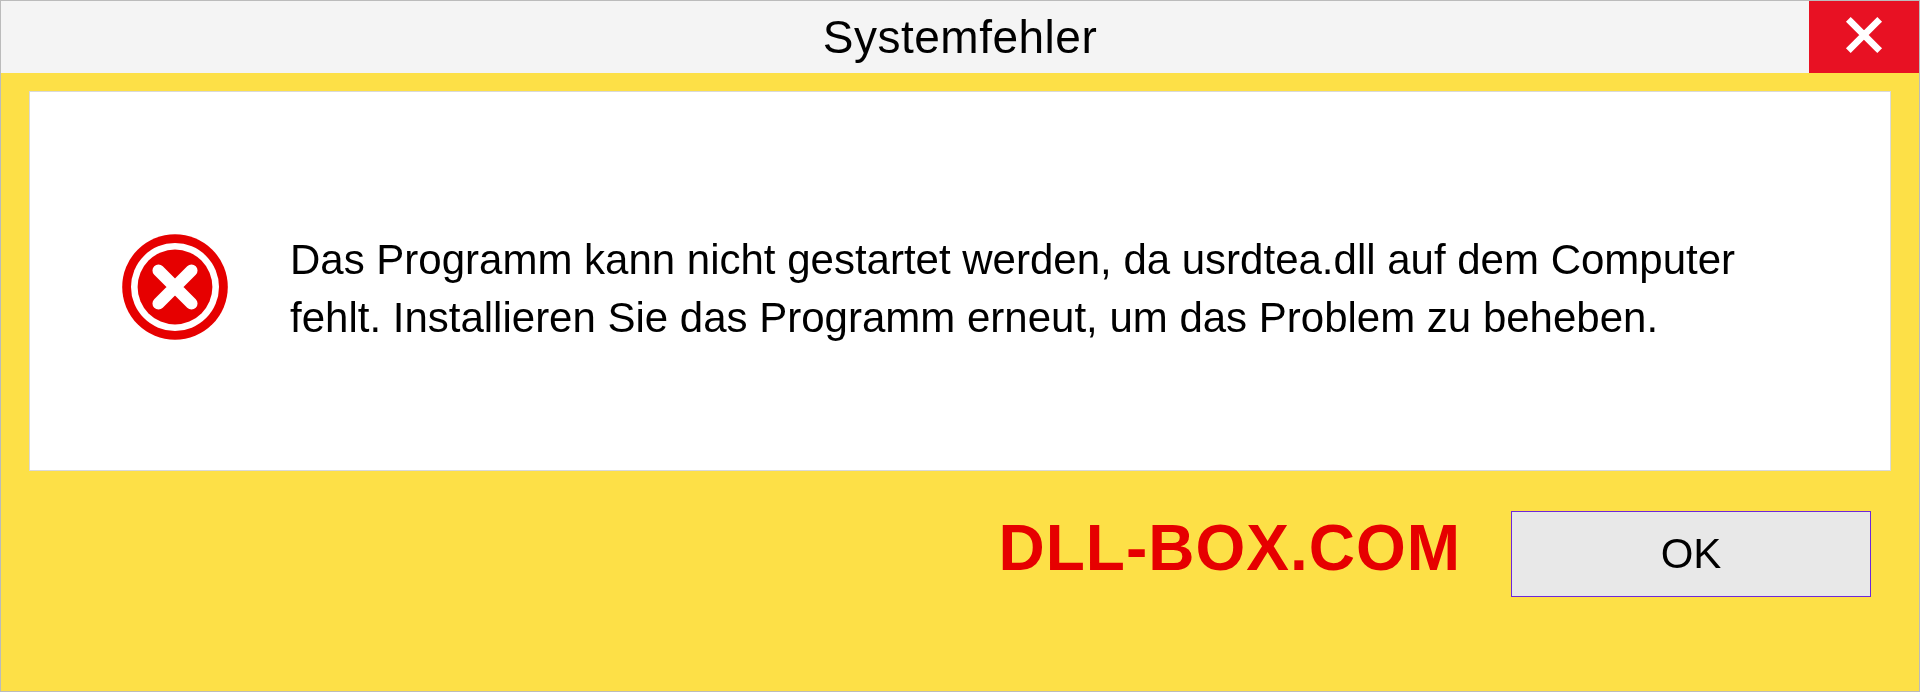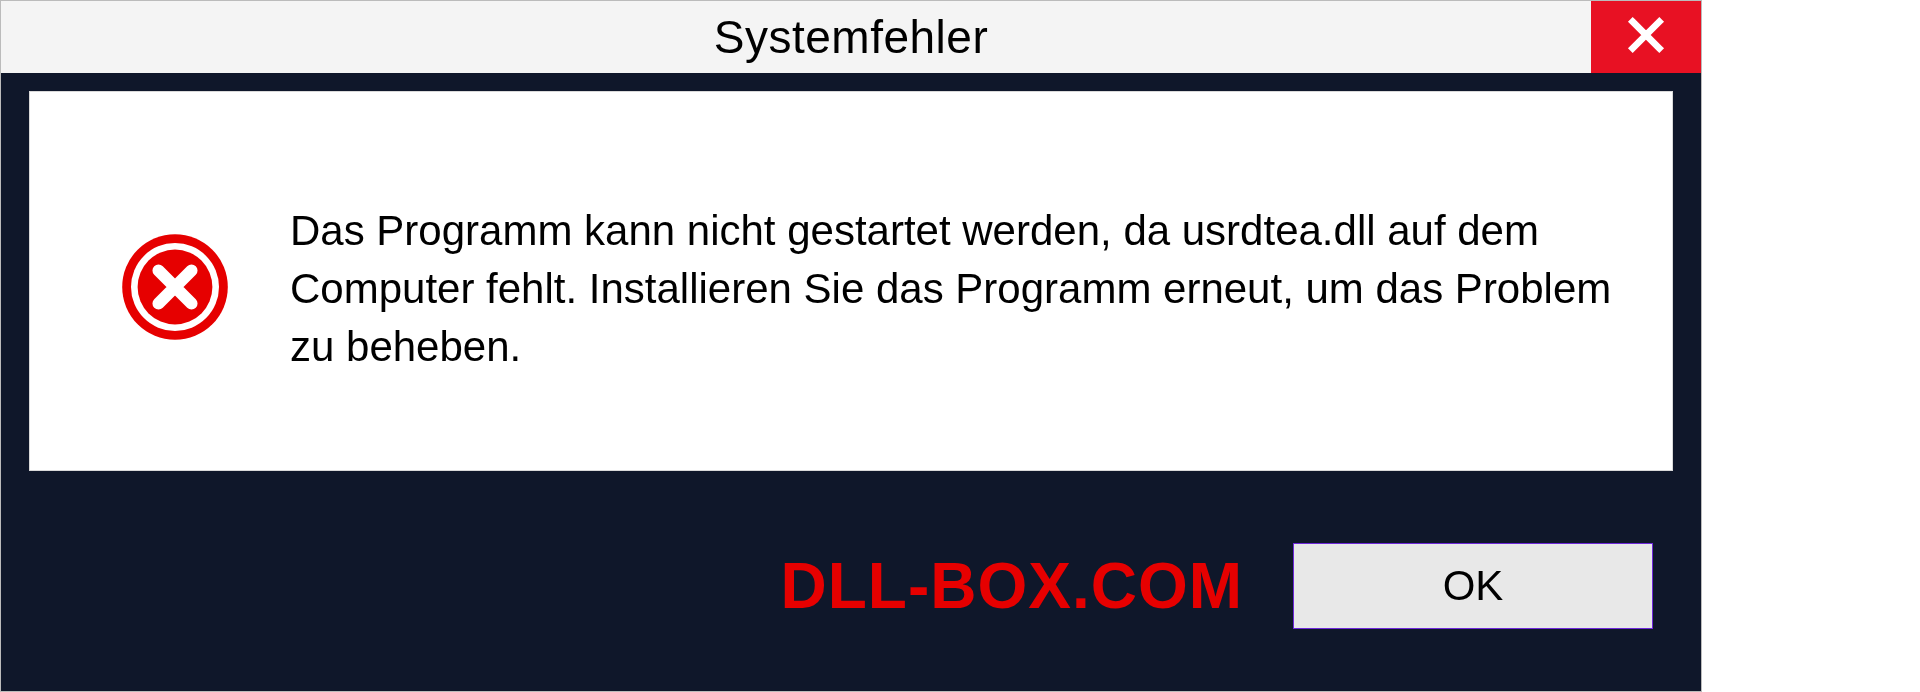--- a/index.html
+++ b/index.html
@@ -11,23 +11,23 @@
       font-family: "Segoe UI", Arial, sans-serif;
       background: #ffffff;
       width: 1920px;
       height: 692px;
       position: relative;
     }
     .dialog {
       position: absolute;
       top: 0;
       left: 0;
-      width: 1702px;
+      width: 1920px;
       height: 692px;
-      background: #0f172a;
+      background: #fde047;
       border: 1px solid #bbb;
     }
     .titlebar {
       position: relative;
       height: 72px;
       background: #f4f4f4;
       display: flex;
       align-items: center;
       justify-content: center;
     }
@@ -76,21 +76,20 @@
       color: #000;
       font-weight: 400;
     }
     .footer {
       position: absolute;
       bottom: 0;
       left: 0;
       right: 0;
       height: 180px;
       display: flex;
-      align-items: center;
       justify-content: flex-end;
       padding: 0 48px 30px 48px;
       gap: 50px;
     }
     .watermark {
       font-size: 64px;
       font-weight: 800;
       color: #e60000;
       letter-spacing: 1px;
       font-family: Arial, sans-serif;

